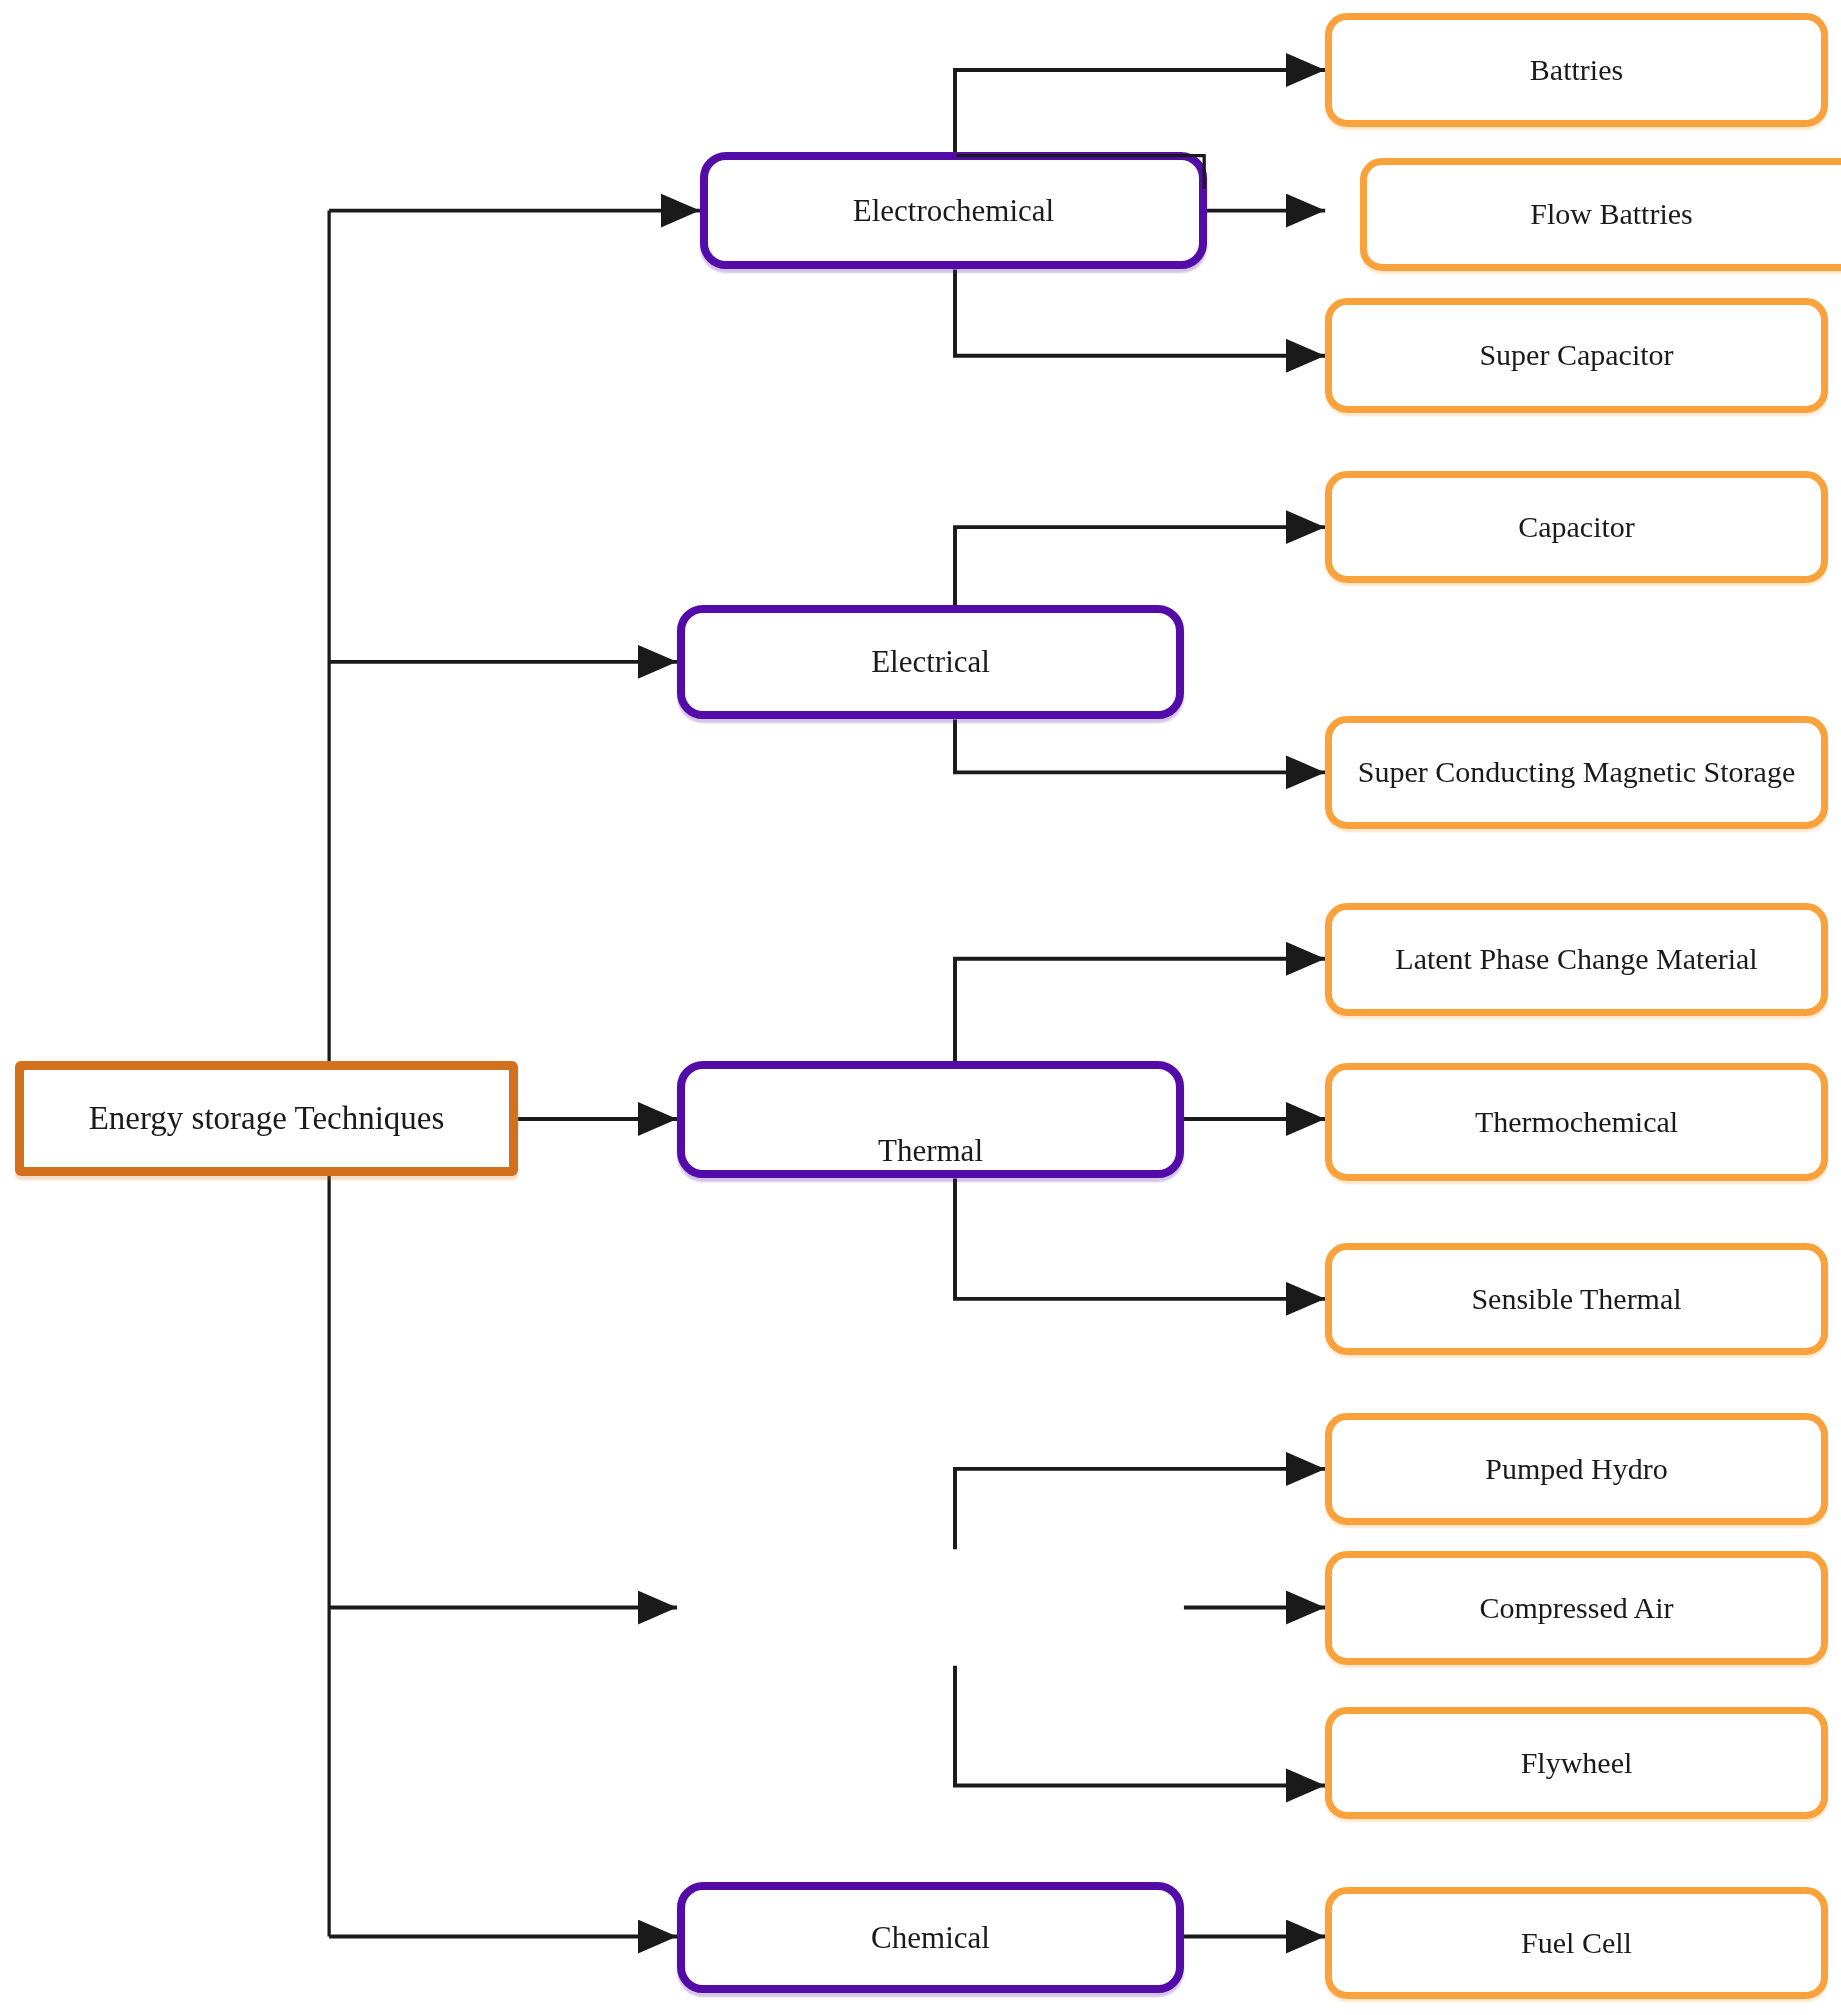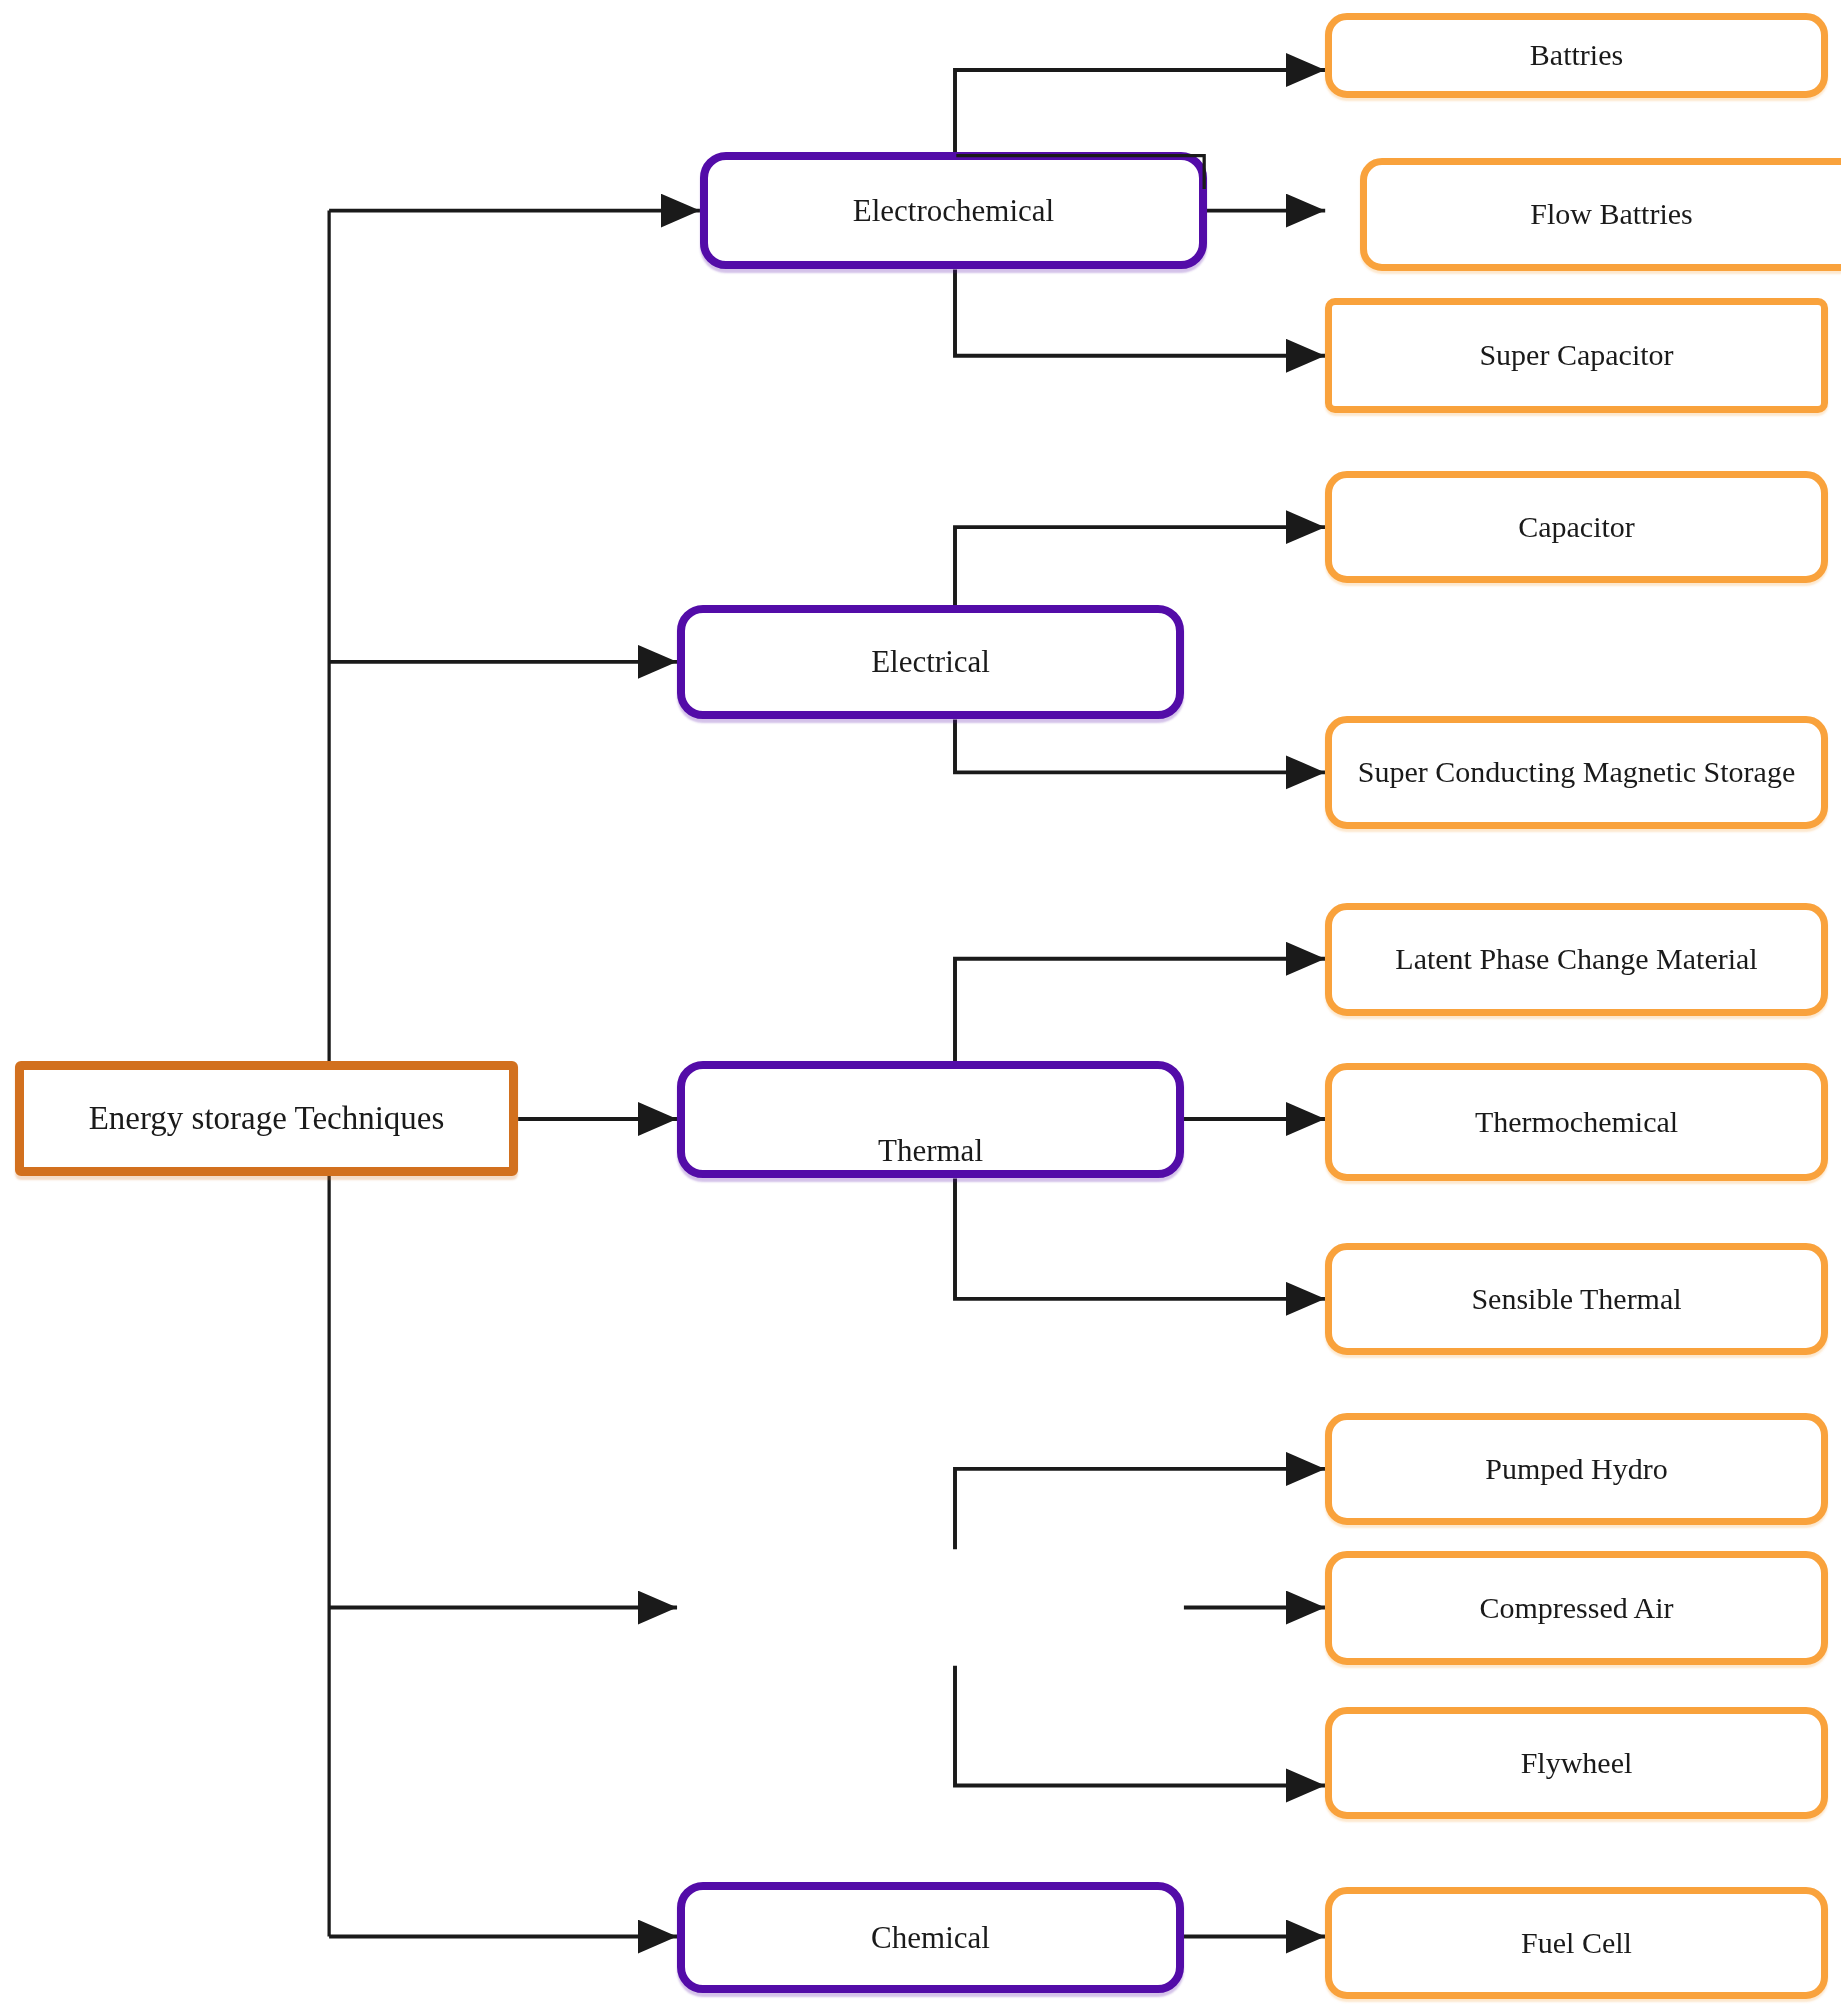--- a/index.html
+++ b/index.html
@@ -105,27 +105,27 @@
   <div class="node category" style="left:677px;top:605px;width:507px;height:114px;">
     <span class="lbl">Electrical</span>
   </div>
   <div class="node category" style="left:677px;top:1061px;width:507px;height:117px;align-items:flex-end;">
     <span class="lbl">Thermal</span>
   </div>
   <div class="node category" style="left:677px;top:1882px;width:507px;height:111px;">
     <span class="lbl">Chemical</span>
   </div>
 
-  <div class="node leaf" style="left:1325px;top:13px;width:503px;height:85px;">
+  <div class="node leaf" style="left:1325px;top:13px;width:503px;height:114px;">
     <span class="lbl">Battries</span>
   </div>
   <div class="node leaf" style="left:1360px;top:158px;width:503px;height:113px;">
     <span class="lbl">Flow Battries</span>
   </div>
-  <div class="node leaf" style="left:1325px;top:298px;width:503px;height:115px;border-radius:10px;">
+  <div class="node leaf" style="left:1325px;top:298px;width:503px;height:115px;">
     <span class="lbl">Super Capacitor</span>
   </div>
   <div class="node leaf" style="left:1325px;top:471px;width:503px;height:112px;">
     <span class="lbl">Capacitor</span>
   </div>
   <div class="node leaf" style="left:1325px;top:716px;width:503px;height:113px;">
     <span class="lbl">Super Conducting Magnetic Storage</span>
   </div>
   <div class="node leaf" style="left:1325px;top:903px;width:503px;height:113px;">
     <span class="lbl">Latent Phase Change Material</span>

